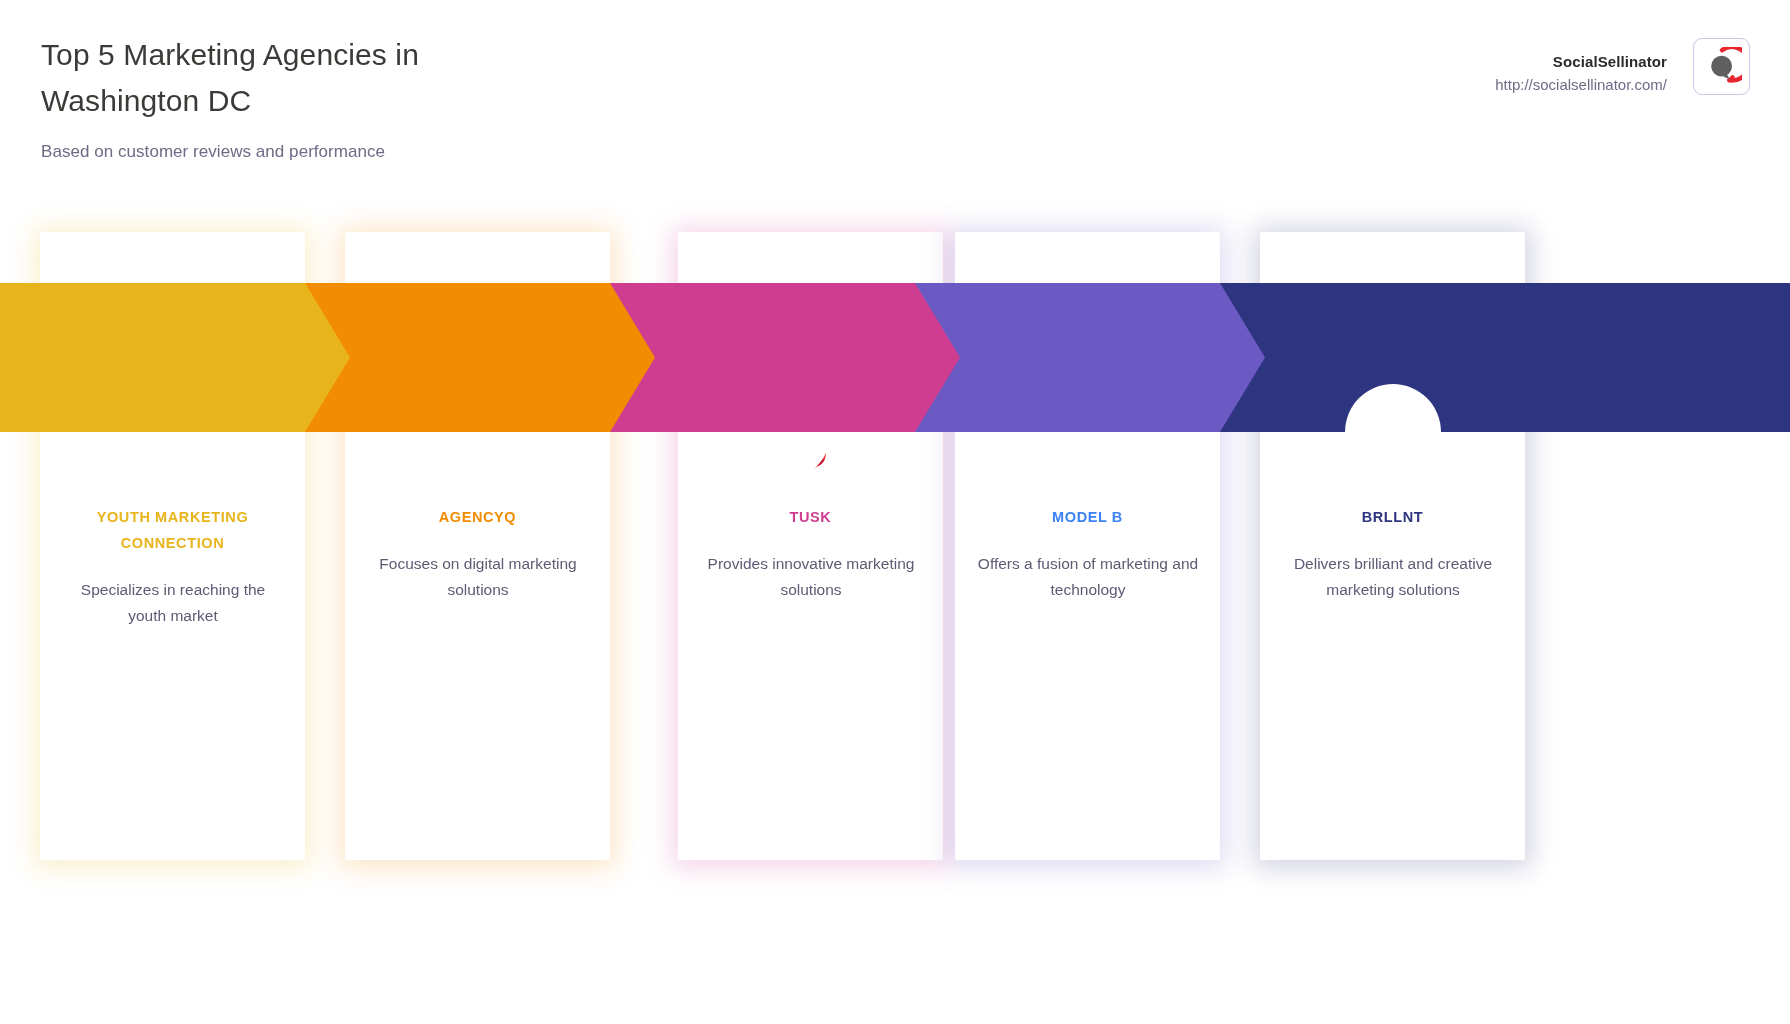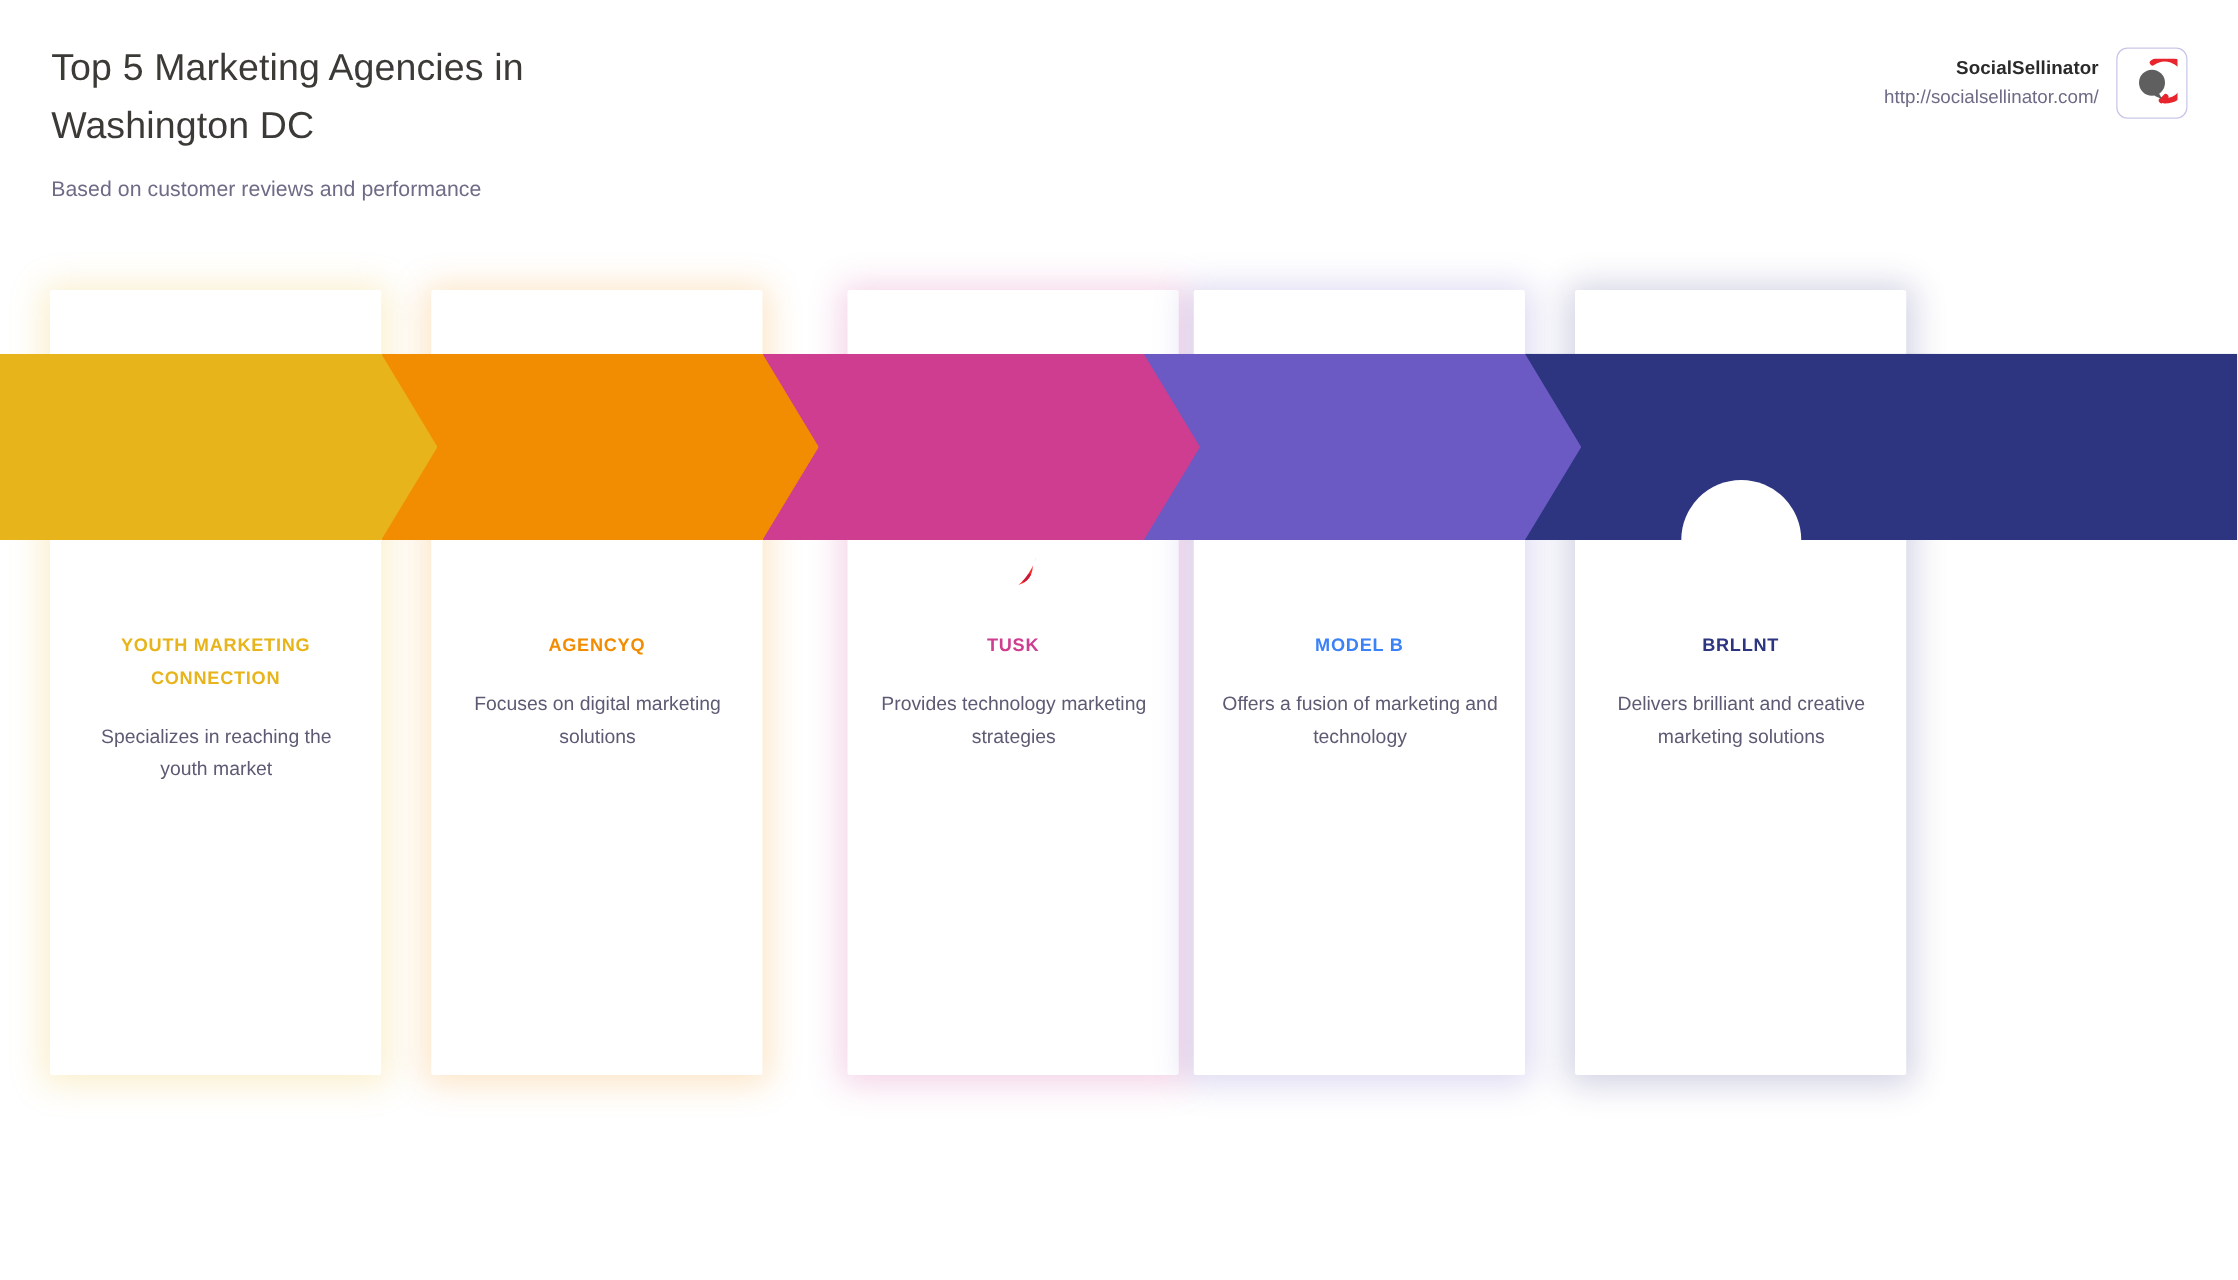--- a/index.html
+++ b/index.html
@@ -52,22 +52,22 @@
     font-weight: 400;
     color: #6d6b86;
     letter-spacing: 0.05px;
   }
 
   #brand-block {
     position: absolute;
     right: 40px;
     top: 38px;
     display: flex;
-    align-items: center;
-    gap: 14px;
+    align-items: flex-end;
+    gap: 26px;
   }
 
   #brand-text {
     text-align: right;
   }
 
   #brand-name {
     font-size: 15px;
     font-weight: bold;
     color: #2a2a2a;
@@ -229,21 +229,21 @@
         <div class="card-body">
           <span class="card-emoji">💻</span>
           <div class="card-title" style="color: rgb(242, 140, 0);">AGENCYQ</div>
           <div class="card-desc">Focuses on digital marketing solutions</div>
         </div>
       </div>
       <div class="card" style="left: 678px; box-shadow: rgba(206, 61, 144, 0.22) 0px 2px 26px 6px;">
         <div class="card-body">
           <span class="card-emoji">🎯</span>
           <div class="card-title" style="color: rgb(206, 61, 144);">TUSK</div>
-          <div class="card-desc">Provides technology marketing strategies</div>
+          <div class="card-desc">Provides innovative marketing solutions</div>
         </div>
       </div>
       <div class="card" style="left: 955px; box-shadow: rgba(107, 90, 196, 0.22) 0px 2px 26px 6px;">
         <div class="card-body">
           <span class="card-emoji">🔬</span>
           <div class="card-title" style="color: #3b82f6;">MODEL B</div>
           <div class="card-desc">Offers a fusion of marketing and technology</div>
         </div>
       </div>
       <div class="card" style="left: 1260px; box-shadow: rgba(45, 52, 128, 0.22) 0px 2px 26px 6px;">

